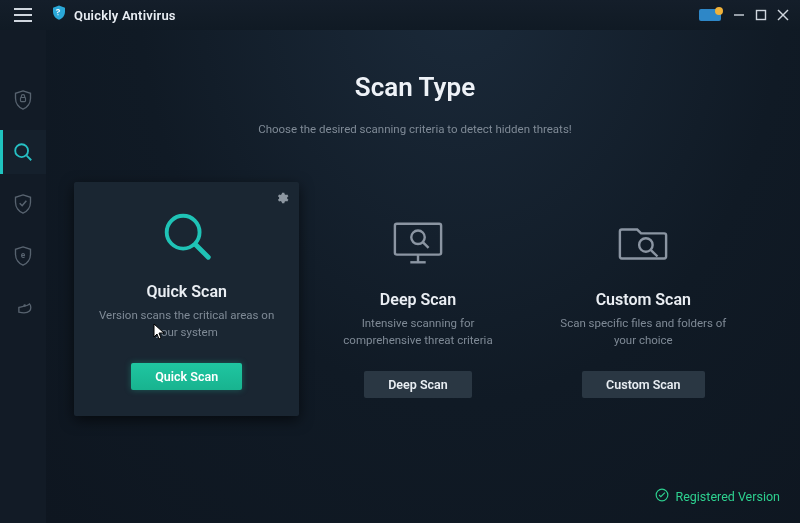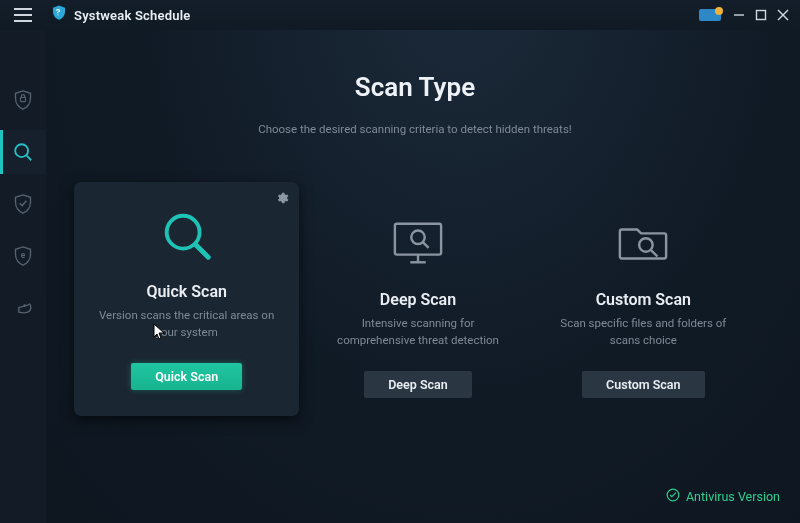--- a/index.html
+++ b/index.html
@@ -17,21 +17,21 @@
 .side-item { width: 46px; height: 44px; display: flex; align-items: center; justify-content: center; position: relative; }
 .side-item.active { background: rgba(80,120,150,.06); }
 .side-item.active::before { content: ""; position: absolute; left: 0; top: 0; bottom: 0; width: 3px; background: #1fc4c0; }
 .side-item svg { opacity: .75; }
 .side-item.active svg { opacity: 1; }
 .main { flex: 1; position: relative; background: radial-gradient(ellipse at 55% -10%, #1b2a3a 0%, #101a25 55%, #0e1620 100%); padding: 42px 44px 0 28px; }
 .page-title { color: #eef2f7; font-size: 26px; font-weight: 600; text-align: center; }
 .page-sub { color: #7f8a96; font-size: 11.5px; text-align: center; margin-top: 20px; }
 .cards { display: flex; gap: 0; margin-top: 56px; }
 .card { flex: 1; min-width: 0; padding: 10px 16px 26px 16px; text-align: center; position: relative; }
-.card.selected { background: #1a2632; border-radius: 7px; box-shadow: 0 4px 14px rgba(0,0,0,.6); margin: -10px 6px 12px 0; padding-top: 12px; }
+.card.selected { background: #1a2632; border-radius: 2px; box-shadow: 0 4px 14px rgba(0,0,0,.6); margin: -10px 6px 12px 0; padding-top: 12px; }
 .card.selected .gear { position: absolute; top: 8px; right: 10px; color: #8d97a1; }
 .card .icon-wrap { height: 72px; display: flex; align-items: center; justify-content: center; margin-top: 6px; }
 .card-title { color: #eaeef3; font-size: 16px; font-weight: 600; margin-top: 10px; }
 .card-desc { color: #7f8a96; font-size: 11.5px; line-height: 1.45; margin-top: 6px; padding: 0 6px; min-height: 34px; }
 .card-btn { display: inline-block; margin-top: 22px; padding: 6px 24px; font-size: 12.5px; font-weight: 600; border-radius: 2px; border: none; color: #e9eef3; }
 .card-btn.primary { background: linear-gradient(#1fc6a1,#18b38f); color: #fff; box-shadow: 0 0 6px rgba(31,198,161,.35); }
 .card-btn.secondary { background: #2a3743; }
 .cursor { position: absolute; left: 107px; top: 293px; }
 .footer { position: absolute; right: 22px; bottom: 52px; color: #d6dde4; font-size: 12px; display: flex; align-items: center; gap: 8px; }
 .footer-sep { color: #6c7680; }
@@ -51,21 +51,21 @@
         </g>
       </svg>
   </div>
   <div class="brand">
     <span>
       <svg width="18" height="18" viewBox="0 0 24 24">
           <path fill="#2aa8d8" d="M12 2l8 3v5c0 5-3.4 9.6-8 11-4.6-1.4-8-6-8-11V5l8-3z"></path>
           <path fill="#eaf4fb" d="M10.5 7.5c2 0 3.4 1 3.4 2.5 0 1.3-1 1.9-2 2.3-.8.3-1.3.6-1.3 1.3h-1.6c0-1.6 1-2.2 1.9-2.6.8-.3 1.3-.6 1.3-1 0-.5-.5-.9-1.6-.9-.9 0-1.7.3-2.3.8l-.9-1.1c.8-.8 2-1.3 3.1-1.3zm-.7 7.5h1.9v1.6h-1.9v-1.6z" transform="translate(1 0) scale(.9)"></path>
         </svg>
     </span>
-    <span class="brand-name">Systweak Schedule</span>
+    <span class="brand-name">Quickly Antivirus</span>
   </div>
   <div class="spacer"></div>
   <div class="pro">
     <svg width="26" height="16" viewBox="0 0 26 16">
         <rect x="0" y="2" width="22" height="12" rx="2" fill="#2e87c7"></rect>
         <circle cx="20" cy="4" r="4" fill="#f0b23a"></circle>
       </svg>
   </div>
   <div class="winbtn">
       <svg width="12" height="12" viewBox="0 0 12 12">
@@ -149,49 +149,49 @@
         <div class="icon-wrap">
           <svg width="58" height="52" viewBox="0 0 60 54">
               <rect x="6" y="6" width="48" height="32" rx="2" fill="none" stroke="#8b95a2" stroke-width="2.5"></rect>
               <line x1="22" y1="46" x2="38" y2="46" stroke="#8b95a2" stroke-width="2.5"></line>
               <line x1="30" y1="38" x2="30" y2="46" stroke="#8b95a2" stroke-width="2.5"></line>
               <circle cx="30" cy="20" r="7" fill="none" stroke="#8b95a2" stroke-width="2.5"></circle>
               <line x1="35" y1="25" x2="41" y2="31" stroke="#8b95a2" stroke-width="2.5"></line>
             </svg>
         </div>
         <div class="card-title">Deep Scan</div>
-        <div class="card-desc">Intensive scanning for comprehensive threat detection</div>
+        <div class="card-desc">Intensive scanning for comprehensive threat criteria</div>
         <button class="card-btn secondary">Deep Scan</button>
       </div>
 
       <div class="card">
         <div class="icon-wrap">
           <svg width="58" height="52" viewBox="0 0 60 54">
               <path fill="none" stroke="#8b95a2" stroke-width="2.5" d="M6 14v26a2 2 0 0 0 2 2h44a2 2 0 0 0 2-2V18a2 2 0 0 0-2-2H28l-4-4H8a2 2 0 0 0-2 2z"></path>
               <circle cx="33" cy="28" r="7" fill="none" stroke="#8b95a2" stroke-width="2.5"></circle>
               <line x1="38" y1="33" x2="45" y2="40" stroke="#8b95a2" stroke-width="2.5"></line>
             </svg>
         </div>
         <div class="card-title">Custom Scan</div>
-        <div class="card-desc">Scan specific files and folders of scans choice</div>
+        <div class="card-desc">Scan specific files and folders of your choice</div>
         <button class="card-btn secondary">Custom Scan</button>
       </div>
 
     </div>
 
     <span class="cursor">
       <svg width="14" height="18" viewBox="0 0 14 18">
           <path fill="#ffffff" stroke="#000" stroke-width="1" d="M1 1l0 13 3-3 2 5 2-1-2-5 5 0z"></path>
         </svg>
     </span>
 
 
     <div class="registered">
       <span>
         <svg width="14" height="14" viewBox="0 0 24 24">
             <circle cx="12" cy="12" r="10" fill="none" stroke="#2dd08f" stroke-width="2"></circle>
             <path d="M7 12l3 3 7-7" fill="none" stroke="#2dd08f" stroke-width="2"></path>
           </svg>
       </span>
-      <span>Antivirus Version</span>
+      <span>Registered Version</span>
     </div>
   </div>
 </div>
 
 </body></html>

